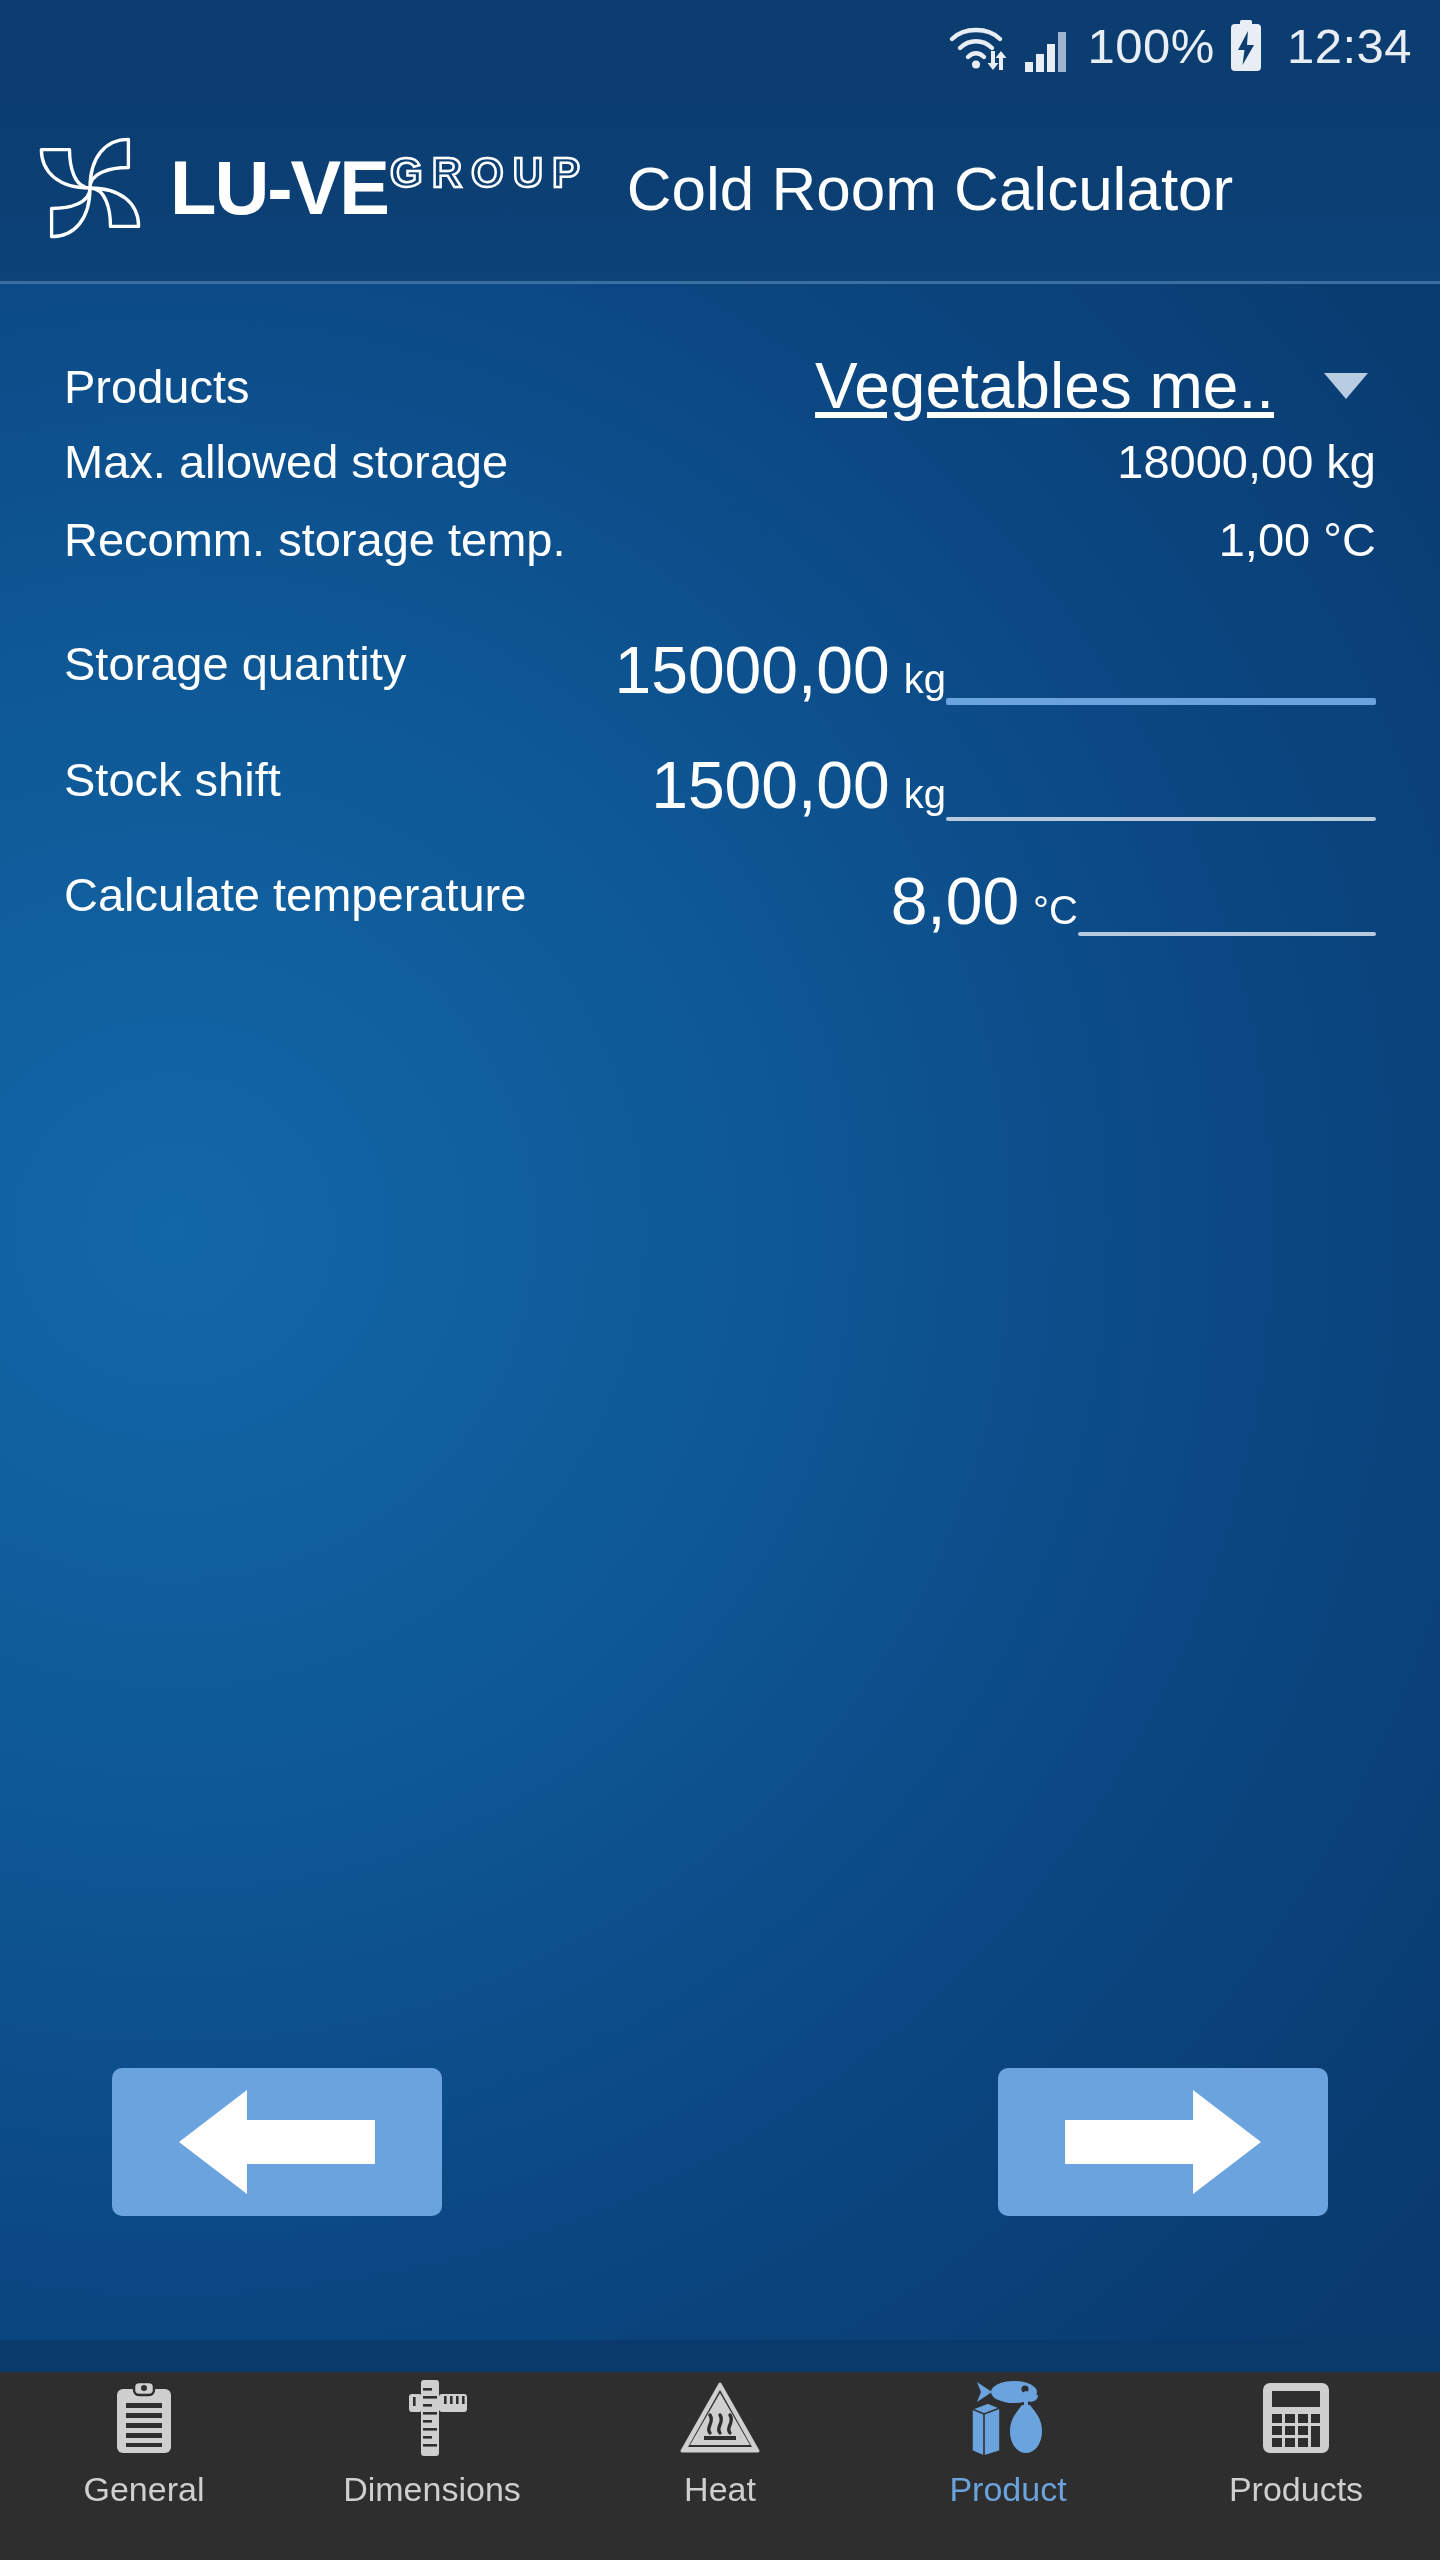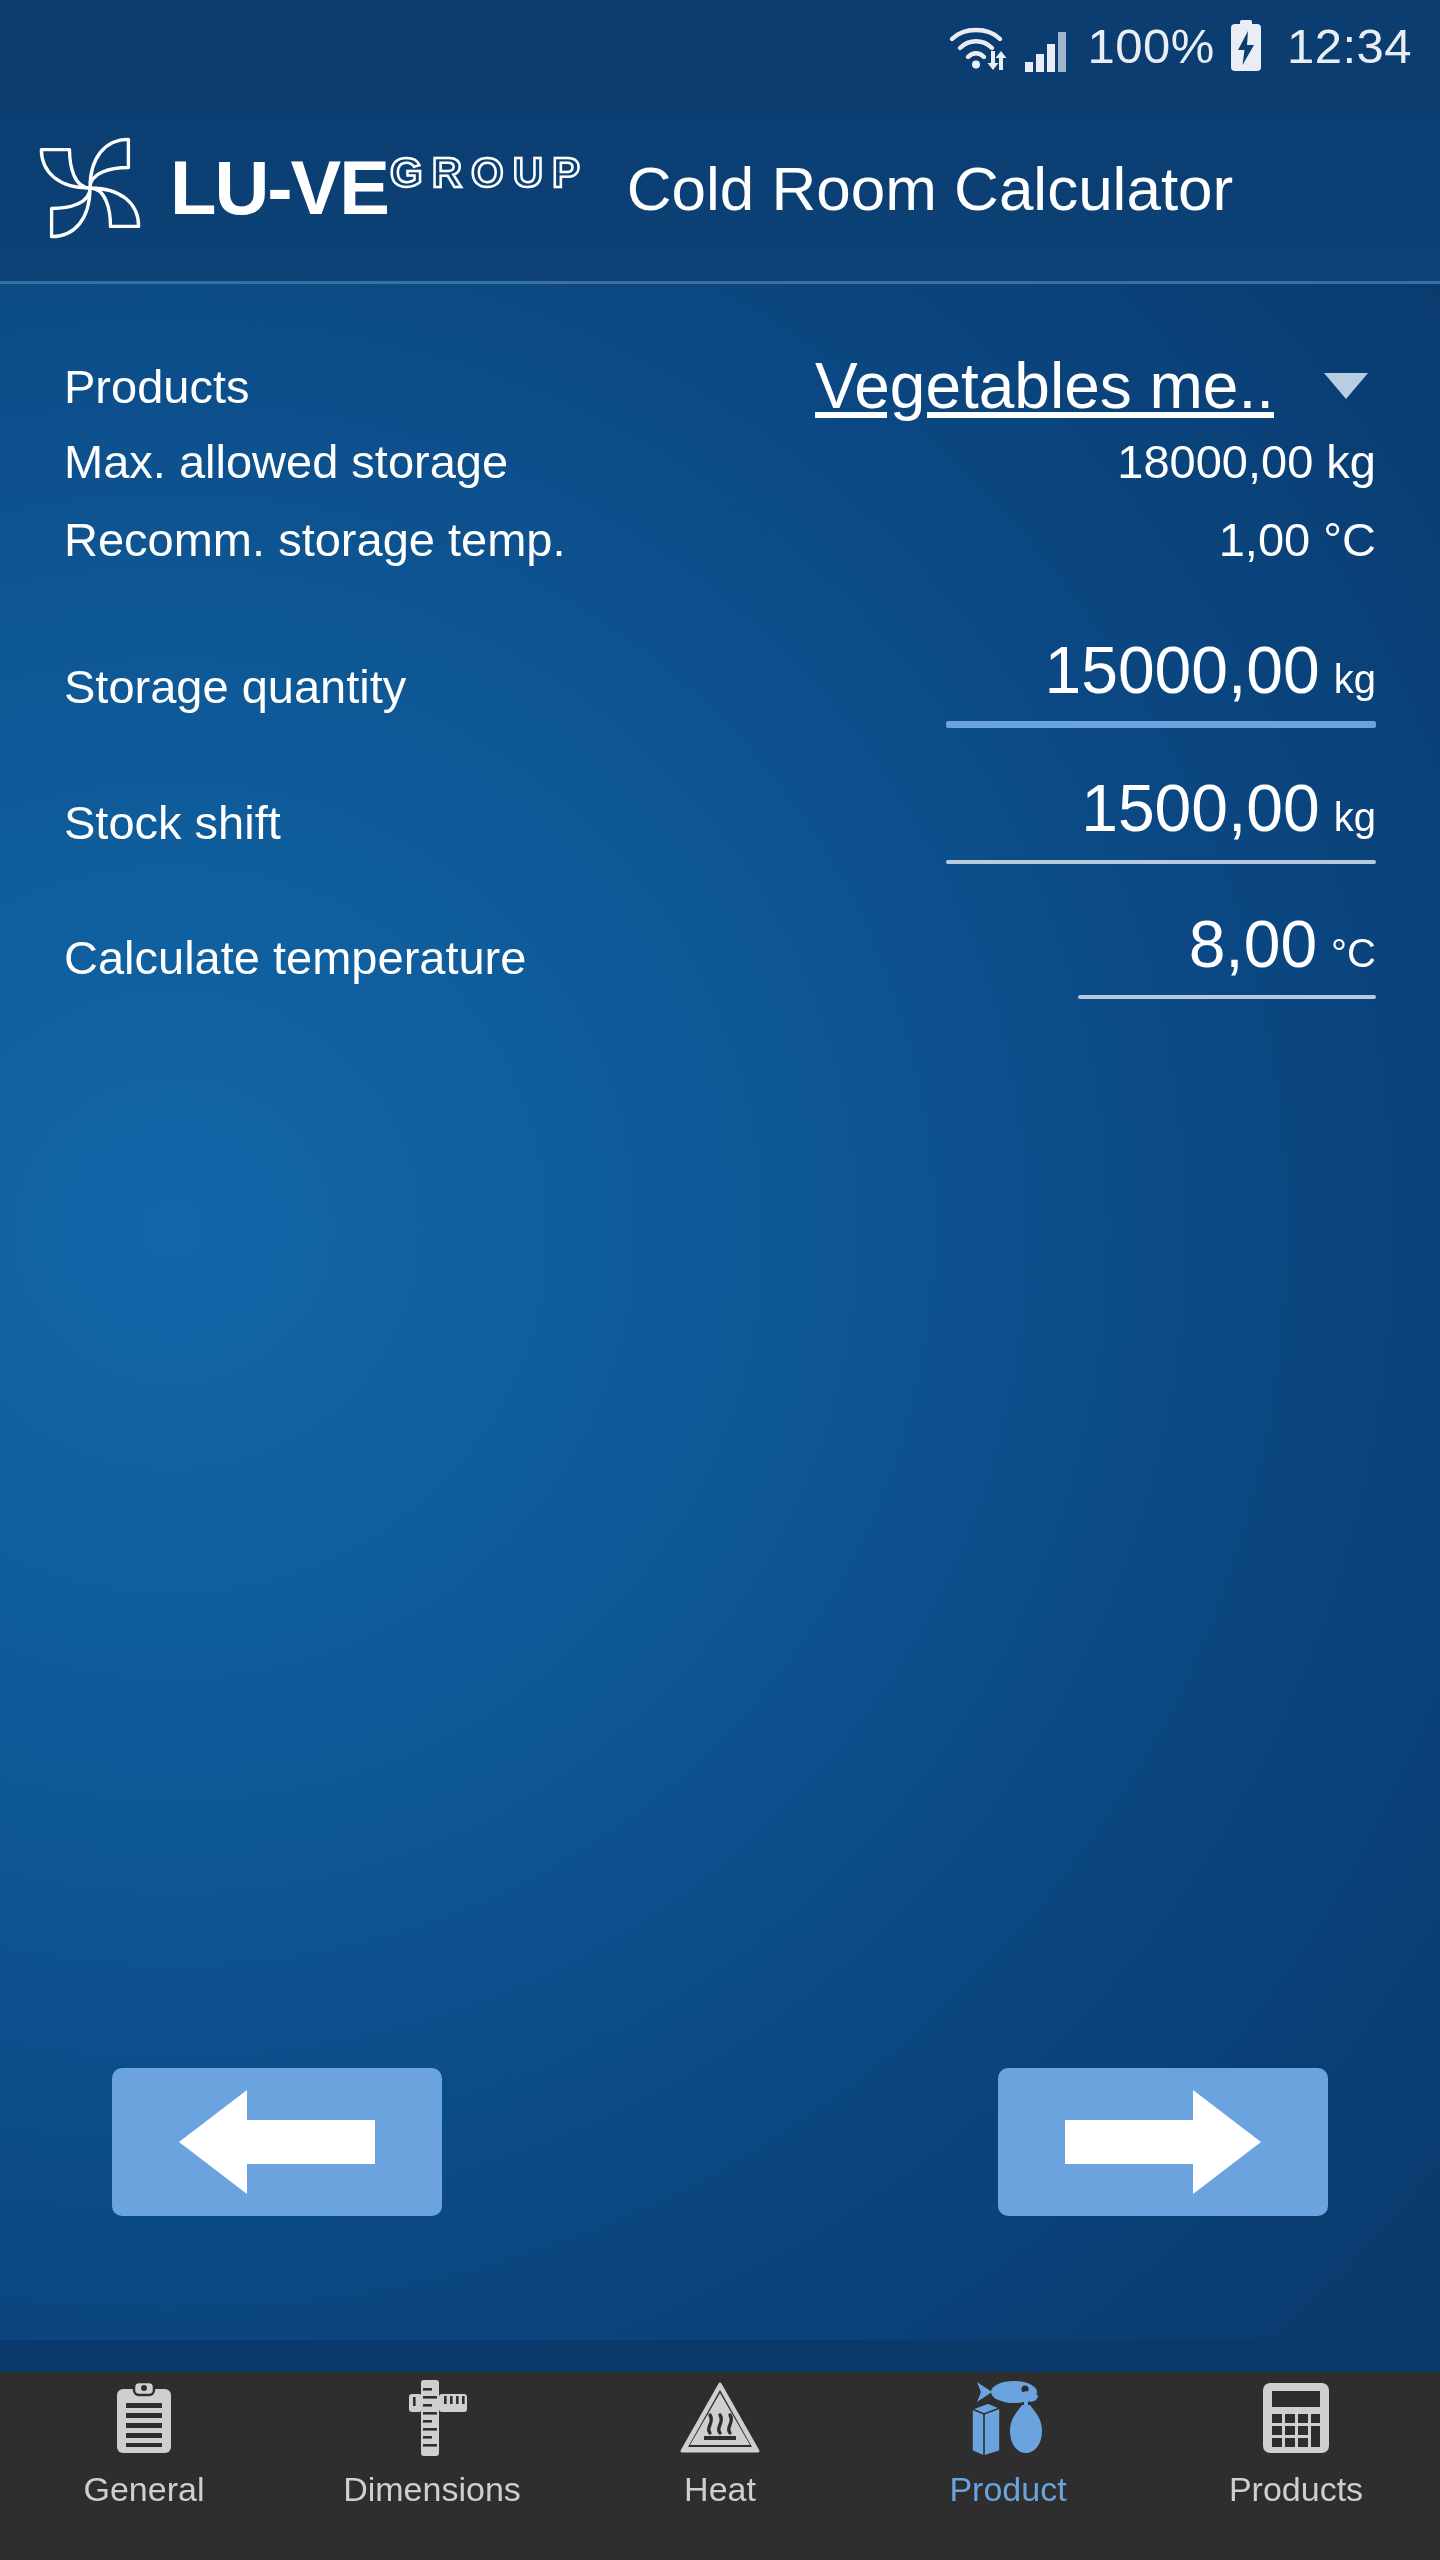--- a/index.html
+++ b/index.html
@@ -91,21 +91,21 @@
   .info-val { color:#ffffff; font-size:47px; font-weight:400; }
 
   
   .field { margin-top:46px; }
   .field-inner { display:flex; align-items:flex-end; }
   .field-label {
     color:#ffffff; font-size:47px; font-weight:400; white-space:nowrap;
     padding-bottom:14px;
   }
   .field-input {
-    margin-left:auto; display:flex; flex-direction:column; align-items:flex-end;
+    margin-left:auto; display:flex; flex-direction:row; align-items:flex-end;
   }
   .field-valline { display:flex; align-items:baseline; justify-content:flex-end; }
   .field-num { color:#ffffff; font-size:66px; font-weight:400; line-height:1.05; }
   .field-unit { color:#ffffff; font-size:40px; font-weight:400; margin-left:14px; }
   .underline { height:5px; margin-top:16px; border-radius:2px; }
   .underline.wide { width:430px; }
   .underline.narrow { width:298px; }
   .underline.focus { background:#6ba3de; height:7px; }
   .underline.idle { background:#b6c9dd; height:4px; }
 

